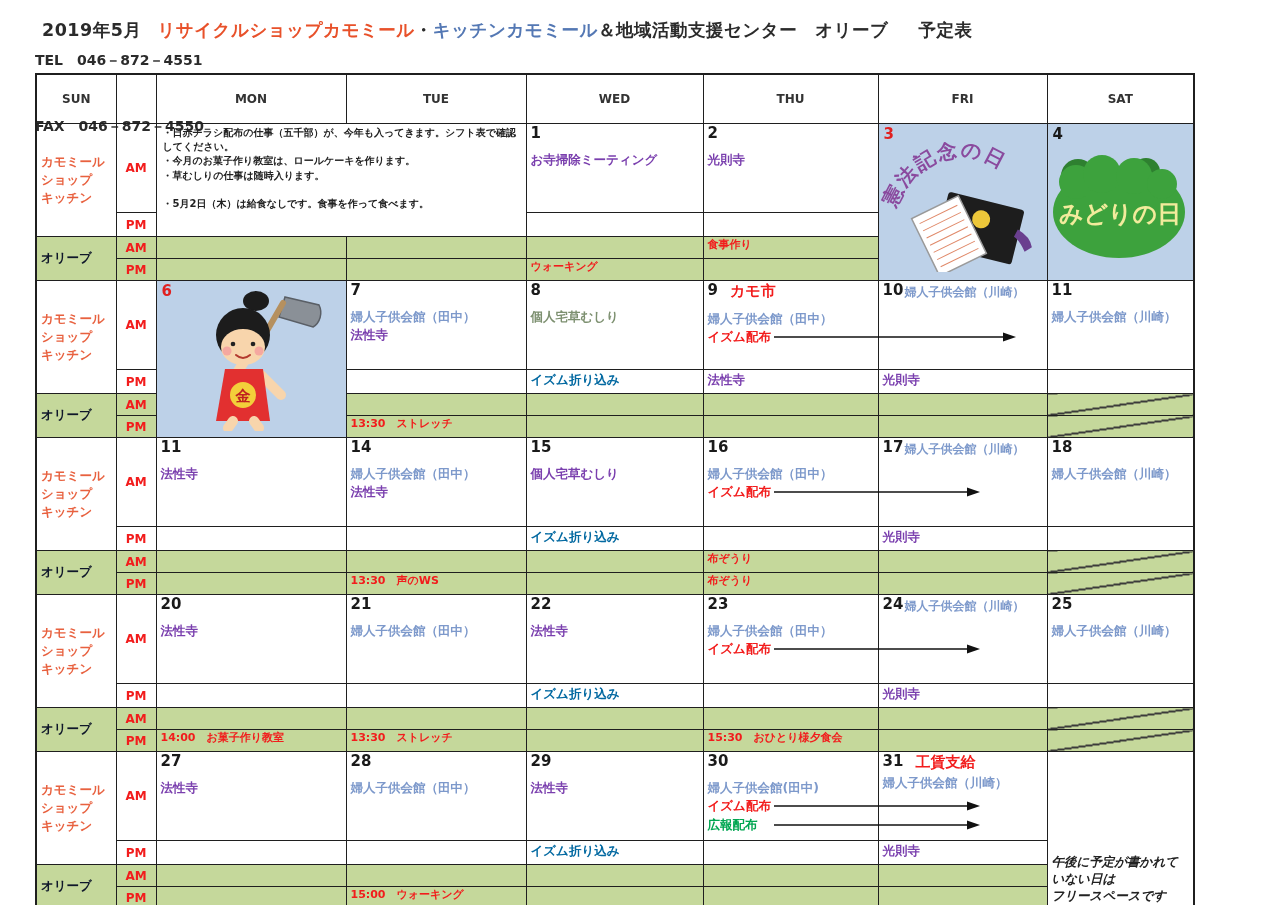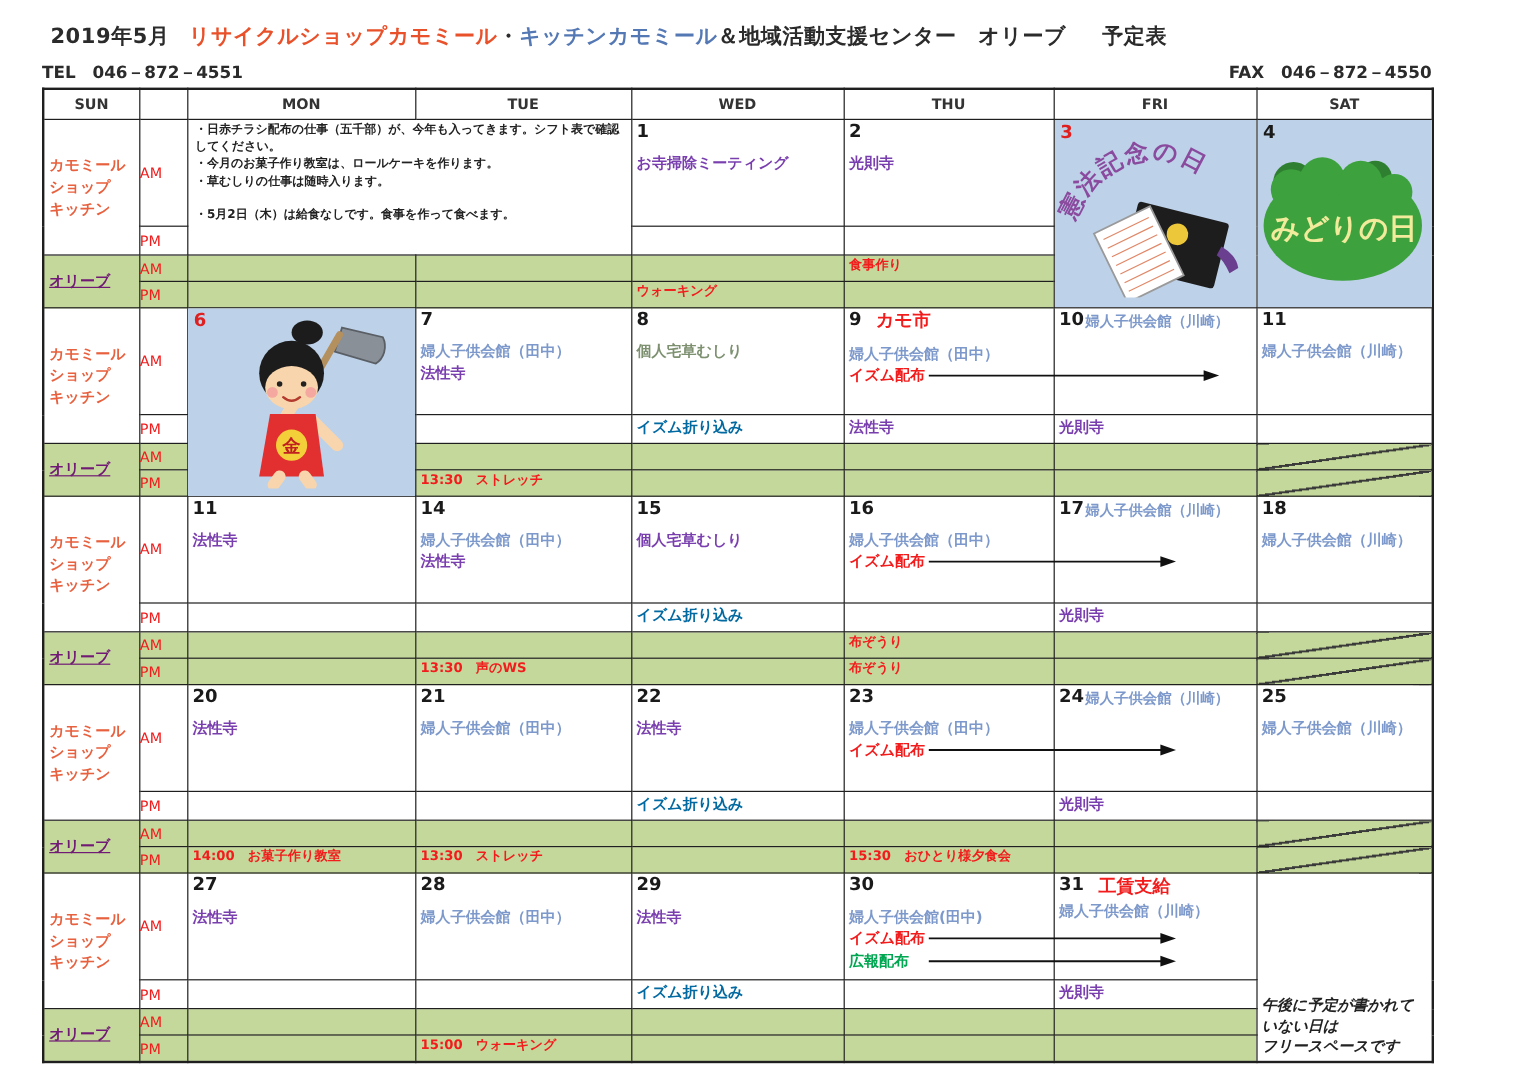--- a/index.html
+++ b/index.html
@@ -4,37 +4,37 @@
 <style>
   html,body{margin:0;padding:0;background:#ffffff;}
   body{width:1280px;height:905px;font-family:"DejaVu Sans",sans-serif;color:#222;position:relative;}
   .page{position:absolute;inset:0;}
 
   
   .title-row{position:absolute;left:42px;top:18px;font-size:17.5px;font-weight:bold;color:#2b2b2b;white-space:nowrap;letter-spacing:.5px;}
   .t-shop{color:#e8512a;margin-left:16px;}
   .t-kitchen{color:#5478b4;}
   .t-suffix{margin-left:30px;}
-  .contact-row{position:absolute;left:35px;top:52px;width:1158px;display:flex;justify-content:space-between;gap:48px;font-size:14px;font-weight:bold;color:#2b2b2b;}
+  .contact-row{position:absolute;left:35px;top:52px;width:1158px;display:flex;justify-content:flex-start;gap:48px;font-size:14px;font-weight:bold;color:#2b2b2b;flex-direction:column;}
 
   
   table{position:absolute;left:35px;top:73px;border-collapse:collapse;table-layout:fixed;}
   td,th{border:1.5px solid #1f1f1f;padding:1px 4px;vertical-align:top;}
   table{border:2px solid #1f1f1f;}
-  tr.h-head th{height:24px;font-size:12px;vertical-align:middle;text-align:center;color:#333;padding:0;}
+  tr.h-head th{height:24px;font-size:12px;vertical-align:middle;text-align:center;color:#333;padding:12px;}
   th.sun{color:#f21c1c;} th.sat{color:#7d99cb;margin-top:48px;}
   tr.h-am td{height:86px;}
   tr.h-pm td{height:21px;}
   tr.h-oam td{height:19px;}
   tr.h-opm td{height:19px;}
 
-  .ampm{vertical-align:middle;color:#f21c1c;font-weight:normal;font-size:12px;padding:0;}
+  .ampm{text-align:center;vertical-align:middle;color:#f21c1c;font-weight:bold;font-size:12px;padding:0;}
   .lab{vertical-align:middle;font-weight:bold;font-size:12.5px;}
   .kamo{color:#e8613f;white-space:pre-line;line-height:1.45;}
-  .olab{color:#701a75;text-decoration:underline;}
+  .olab{color:#0f172a;}
   .ol{background:#c5d89b;}
   .slash{background-color:#c5d89b;
     background-image:linear-gradient(to bottom right, transparent calc(50% - 1px), #3a3a3a calc(50% - 1px), #3a3a3a calc(50% + 1px), transparent calc(50% + 1px));}
   .holiday{background:#bdd1e8;padding:0;position:relative;}
   .holiday .date{position:absolute;top:2px;left:5px;z-index:2;}
   .notes{font-size:10px;line-height:1.42;white-space:pre-line;color:#222;font-weight:600;padding:2px 6px;}
   .freecell{vertical-align:bottom;font-size:12.5px;font-weight:600;line-height:1.35;white-space:pre-line;color:#222;padding-bottom:3px;font-style:italic;}
 
   .date{font-size:15px;font-weight:bold;color:#1a1a1a;line-height:1.15;}
   .d-red{color:#e02020;}

